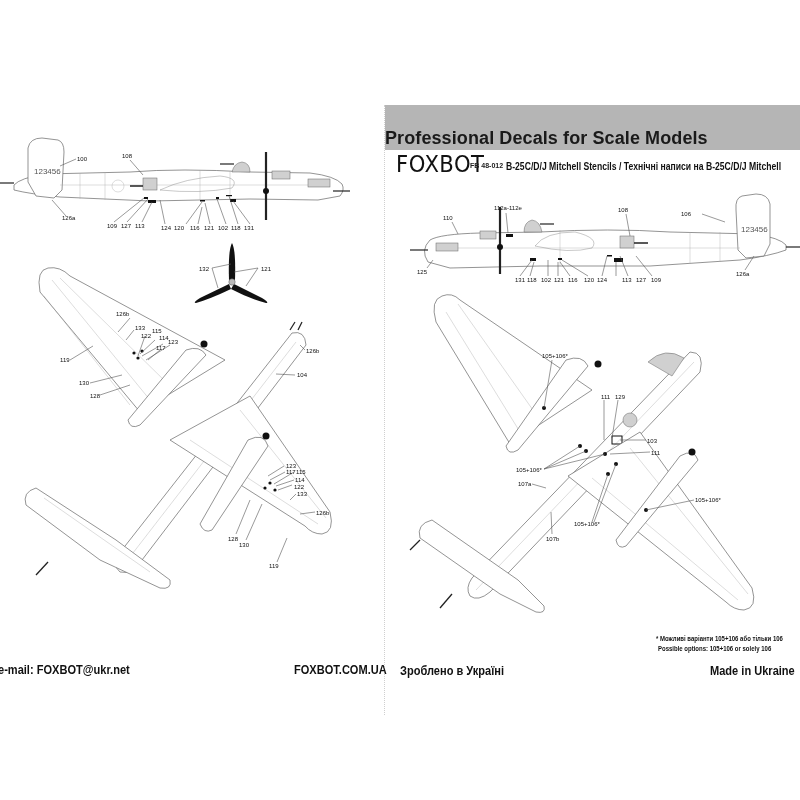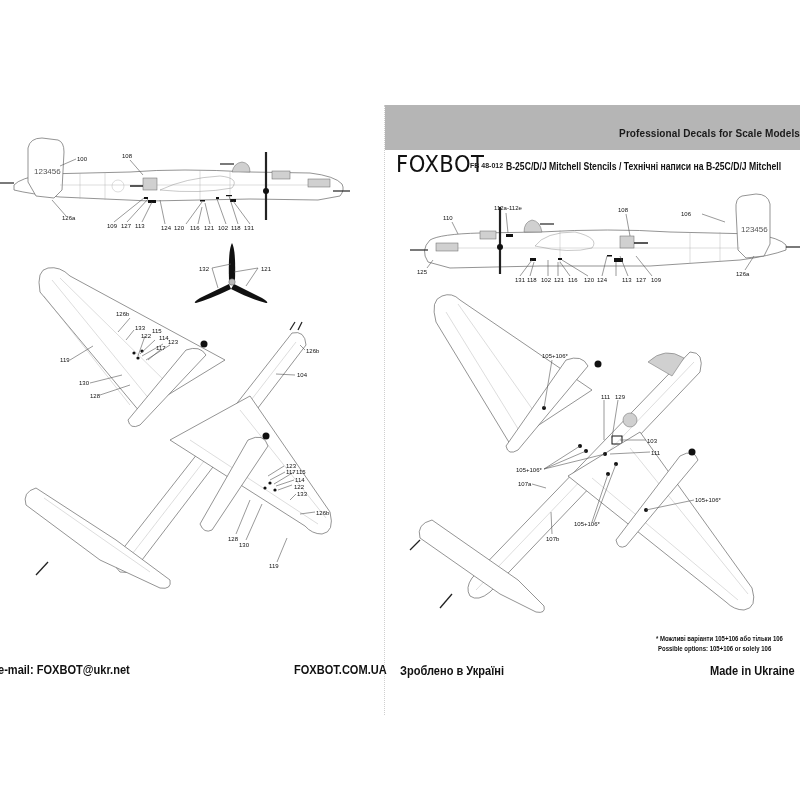--- a/index.html
+++ b/index.html
@@ -1,20 +1,20 @@
 <!DOCTYPE html>
 <html><head>
 <meta charset="utf-8">
 <style>
   html, body { margin: 0; padding: 0; background: #ffffff; }
   body { width: 800px; height: 800px; position: relative; overflow: hidden; font-family: "Liberation Sans", sans-serif; color: #111; }
   .abs { position: absolute; }
   .divider { left: 384px; top: 105px; width: 0; height: 610px; border-left: 1px dotted #cfcfcf; }
   .banner { left: 385px; top: 105px; width: 415px; height: 45px; background: #b5b5b5; }
-  .banner-title { left: 385px; top: 128px; width: 415px; text-align: right; font-weight: bold; font-size: 10px; color: #1a1a1a; letter-spacing: 0.1px; }
+  .banner-title { left: 385px; top: 128px; width: 415px; text-align: left; font-weight: bold; font-size: 18px; color: #1a1a1a; letter-spacing: 0.1px; }
   .brand { left: 396px; top: 151px; font-size: 23px; font-family: "DejaVu Sans", sans-serif; font-weight: normal; letter-spacing: 0.5px; transform: scaleX(0.92); transform-origin: left; color: #111; }
   .product-code { left: 470px; top: 162px; font-size: 7px; font-weight: bold; color: #222; font-family: "Liberation Sans Narrow", "Liberation Sans", sans-serif; }
   .product-title { left: 506px; top: 160px; font-size: 10.5px; font-weight: bold; color: #111; transform: scaleX(0.82); transform-origin: left; white-space: nowrap; }
   .footer { font-weight: bold; font-size: 13px; transform: scaleX(0.85); white-space: nowrap; color: #111; }
   .email { left: -2px; top: 662px; transform-origin: left; }
   .site { left: 294px; top: 662px; transform-origin: left; }
   .made-ua { left: 400px; top: 663px; transform-origin: left; }
   .made-en { left: 710px; top: 663px; transform-origin: left; }
   .note { font-weight: bold; font-size: 7.5px; transform: scaleX(0.8); transform-origin: left; white-space: nowrap; color: #111; }
   .note1 { left: 656px; top: 634px; }

